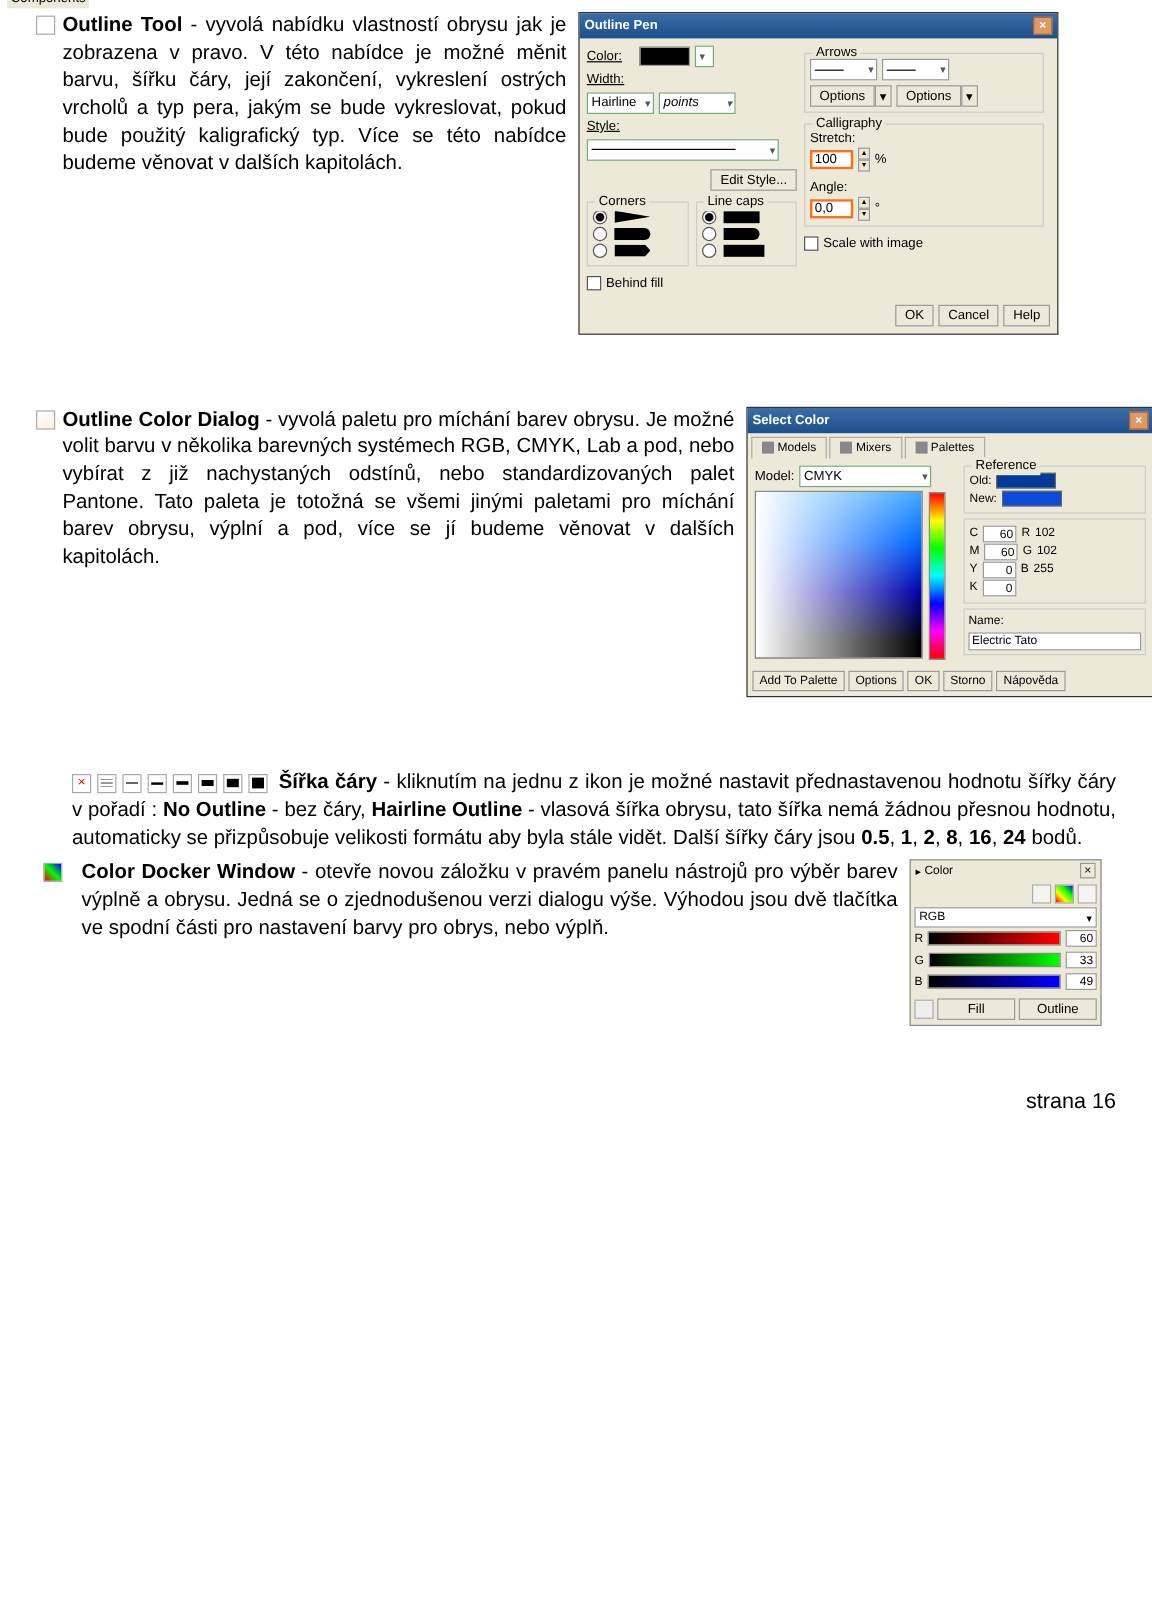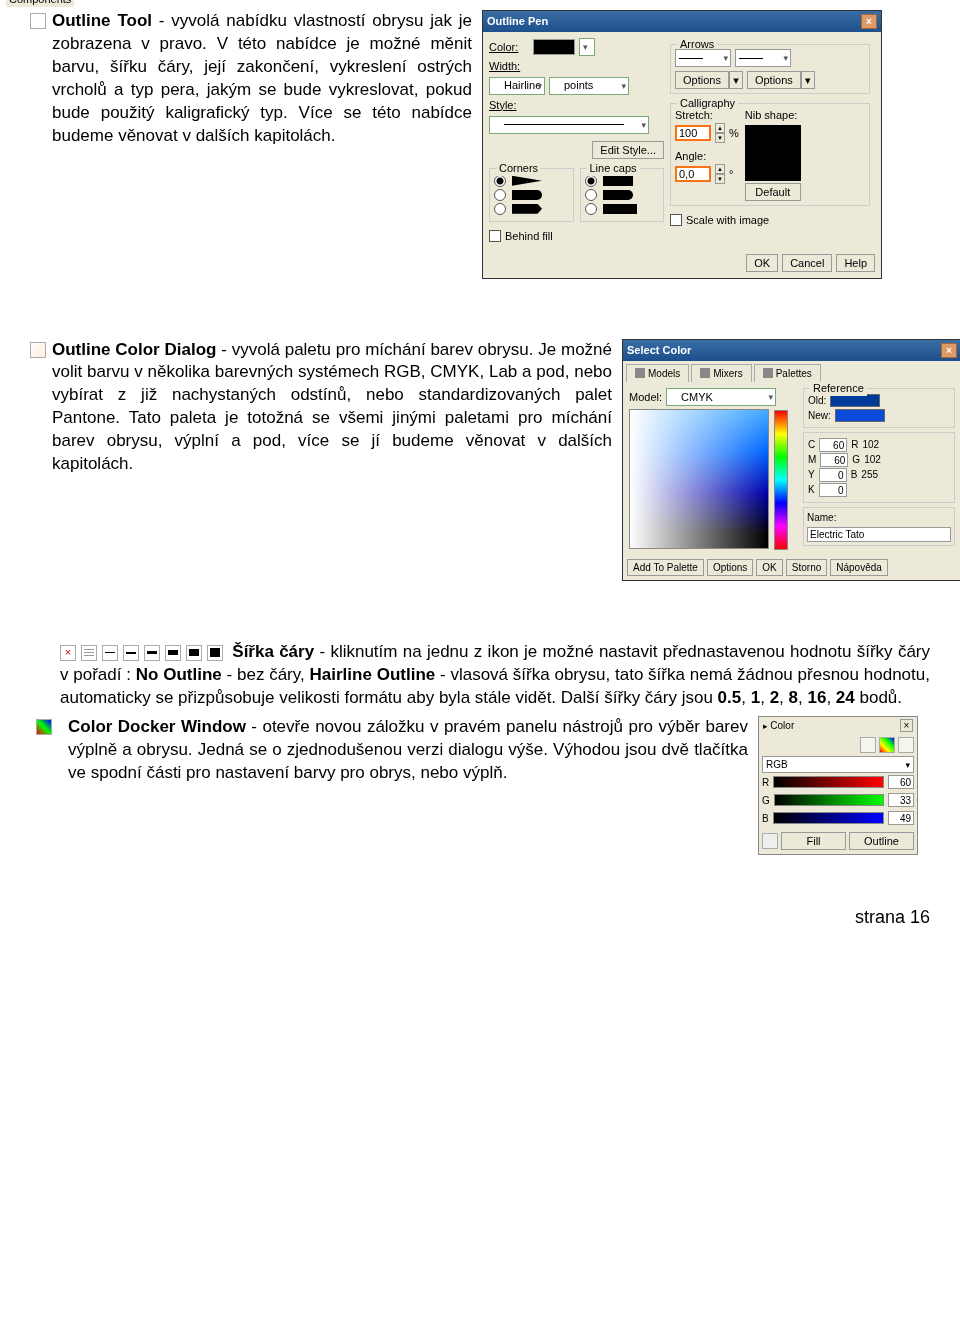--- a/index.html
+++ b/index.html
@@ -24,26 +24,26 @@
   .outline-pen { width: 400px; background: #ece9d8; border: 1px solid #333; font-family: Tahoma, sans-serif; font-size: 11px; }
   .titlebar { background: linear-gradient(to bottom,#3a6ea5,#1d4f8c); color: #fff; padding: 3px 4px; display: flex; align-items: center; font-weight: bold; }
   .titlebar .x { margin-left: auto; width: 16px; height: 15px; background: #d96; border: 1px solid #a63; text-align: center; line-height: 13px; font-size: 10px; color: #fff; cursor: pointer; }
   .op-body { display: flex; padding: 6px; gap: 6px; }
   .op-col { display: flex; flex-direction: column; gap: 3px; }
   .op-col.left { width: 175px; }
   .op-col.right { width: 200px; }
   .row { display: flex; align-items: center; gap: 4px; }
   .lbl { width: 40px; text-decoration: underline; }
   .swatch { width: 42px; height: 16px; background: #000; border: 1px solid #999; }
-  .dd { border: 1px solid #7a7; background: #fff; height: 18px; display: flex; align-items: center; padding: 0 14px 0 14px; position: relative; }
+  .dd { border: 1px solid #7a7; background: #fff; height: 18px; display: flex; align-items: center; padding: 0 14px 0 3px; position: relative; }
   .dd::after { content: "▾"; position: absolute; right: 2px; font-size: 9px; color: #555; }
   .dd.small { width: 56px; }
   .dd.tiny { width: 16px; padding: 0; }
   .dd.tiny::after { left: 3px; }
-  .dd.med { width: 80px; }
+  .dd.med { width: 64px; font-style: italic; }
   .dd.long { width: 160px; }
   .btn { background: #ece9d8; border: 1px solid #999; padding: 2px 7px; cursor: pointer; font-family: inherit; font-size: 11px; }
   .group { border: 1px solid #ccc; padding: 4px; position: relative; margin-top: 6px; }
   .group-title { position: absolute; top: -8px; left: 6px; background: #ece9d8; padding: 0 3px; font-size: 11px; }
   .radio-row { display: flex; align-items: center; gap: 6px; margin: 2px 0; }
   .radio { width: 12px; height: 12px; border-radius: 50%; border: 1px solid #555; background: #fff; display: inline-block; }
   .radio.sel { background: radial-gradient(#000 3px,#fff 4px); }
   .cap-shape { width: 30px; height: 10px; background: #000; }
   .cap-shape.corner1 { clip-path: polygon(0 0,100% 50%,0 100%); }
   .cap-shape.corner2 { border-radius: 0 5px 5px 0; }
@@ -238,25 +238,20 @@
                     <span class="spin">
                       <span>0,0</span>
                     </span>
                     <span style="display:flex;flex-direction:column">
                       <span style="font-size:6px;border:1px solid #999;width:10px;text-align:center">▲</span>
                       <span style="font-size:6px;border:1px solid #999;width:10px;text-align:center">▼</span>
                     </span>
                     <span>°</span>
                   </div>
               </div>
-              <div>
-                <div>Nib shape:</div>
-                <div class="nib"></div>
-                <button class="btn" style="width:56px">Default</button>
-              </div>
             </div>
           </div>
           <div class="chk-row">
               <span class="chk"></span>
               <span>Scale with image</span>
             </div>
         </div>
       </div>
       <div class="op-foot">
         <button class="btn">OK</button>

